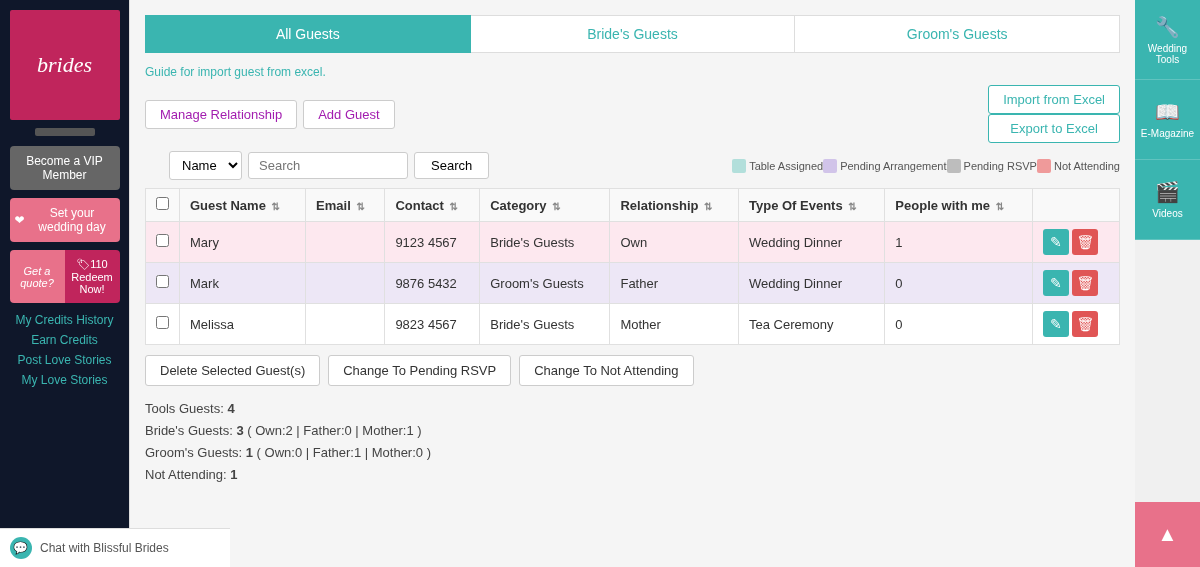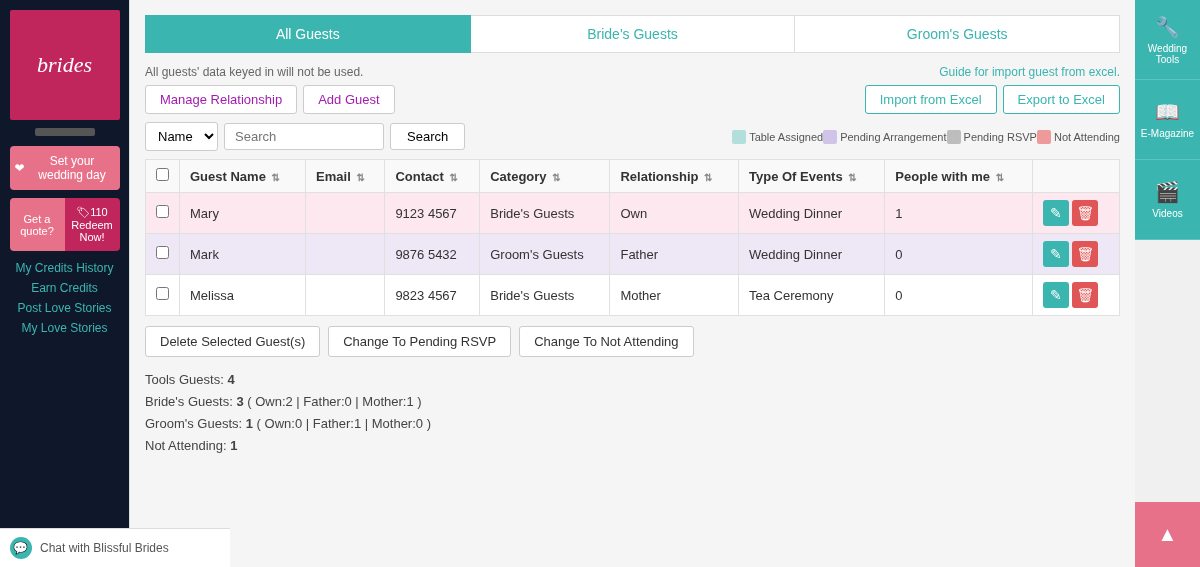--- a/index.html
+++ b/index.html
@@ -64,20 +64,21 @@
     }
     .btn-quote-left {
       background: #e8718a;
       color: #fff;
       padding: 8px 6px;
       font-size: 11px;
       flex: 1;
       text-align: center;
       cursor: pointer;
       border: none;
+      font-style: italic;
     }
     .btn-quote-right {
       background: #c0255c;
       color: #fff;
       padding: 8px 6px;
       font-size: 11px;
       flex: 1;
       text-align: center;
       cursor: pointer;
       border: none;
@@ -183,20 +184,21 @@
       font-size: 13px;
       color: #3ab5b0;
     }
 
     
     #search-row {
       display: flex;
       align-items: center;
       gap: 6px;
       margin-bottom: 8px;
+      margin-left: 24px;
     }
     .search-select {
       padding: 5px 8px;
       border: 1px solid #ccc;
       border-radius: 3px;
       background: #fff;
       font-size: 13px;
       cursor: pointer;
     }
     .search-input {
@@ -343,20 +345,21 @@
     .checkbox-cell { width: 30px; text-align: center; }
   </style>
 </head>
 <body>
 
 <div id="sidebar">
   <div id="logo-box">
     <span id="logo-text">brides</span>
   </div>
   <div id="color-bar"></div>
+  <button class="sidebar-btn btn-vip">Become a VIP Member</button>
   <button class="sidebar-btn btn-wedding">
     ❤ <span>Set your wedding day</span>
   </button>
   <div class="btn-quote-row">
     <button class="btn-quote-left">Get a quote?</button>
     <button class="btn-quote-right">🏷110 Redeem Now!</button>
   </div>
   <a class="sidebar-link">My Credits History</a>
   <a class="sidebar-link">Earn Credits</a>
   <a class="sidebar-link">Post Love Stories</a>
@@ -365,28 +368,27 @@
 
 <div id="main">
 
   <div id="tabs">
     <div class="tab active">All Guests</div>
     <div class="tab">Bride's Guests</div>
     <div class="tab">Groom's Guests</div>
   </div>
 
   <div id="info-row">
-    <span class="info-text">All guests' data keyed in will not be used.</span>
     <a class="excel-link">Guide for import guest from excel.</a>
   </div>
 
   <div id="action-row">
     <button class="action-btn">Manage Relationship</button>
     <button class="action-btn">Add Guest</button>
-    <div style="margin-left:auto; display:flex; gap:6px;">
+    <div style="margin-left:auto; display:flex; flex-direction:column;">
       <button class="action-btn-teal">Import from Excel</button>
       <button class="action-btn-teal">Export to Excel</button>
     </div>
   </div>
 
   <div id="search-row">
     <select class="search-select">
       <option>Name</option>
     </select>
     <input class="search-input" type="text" placeholder="Search" style="">

